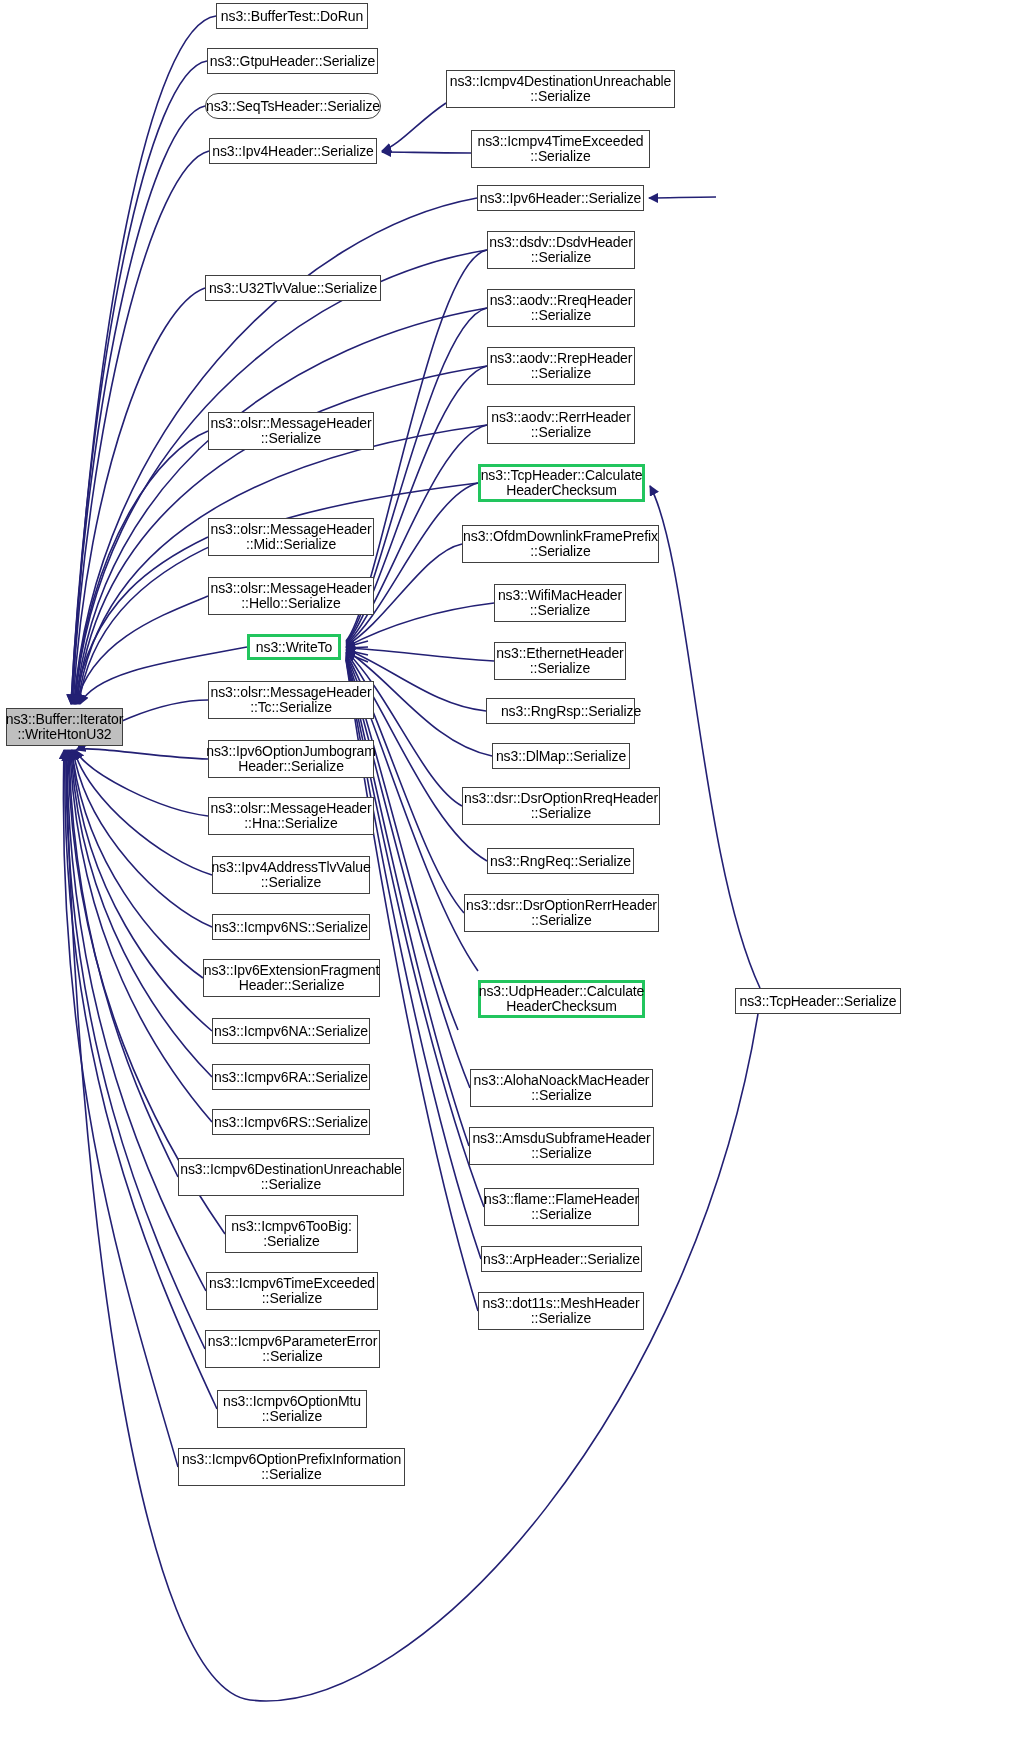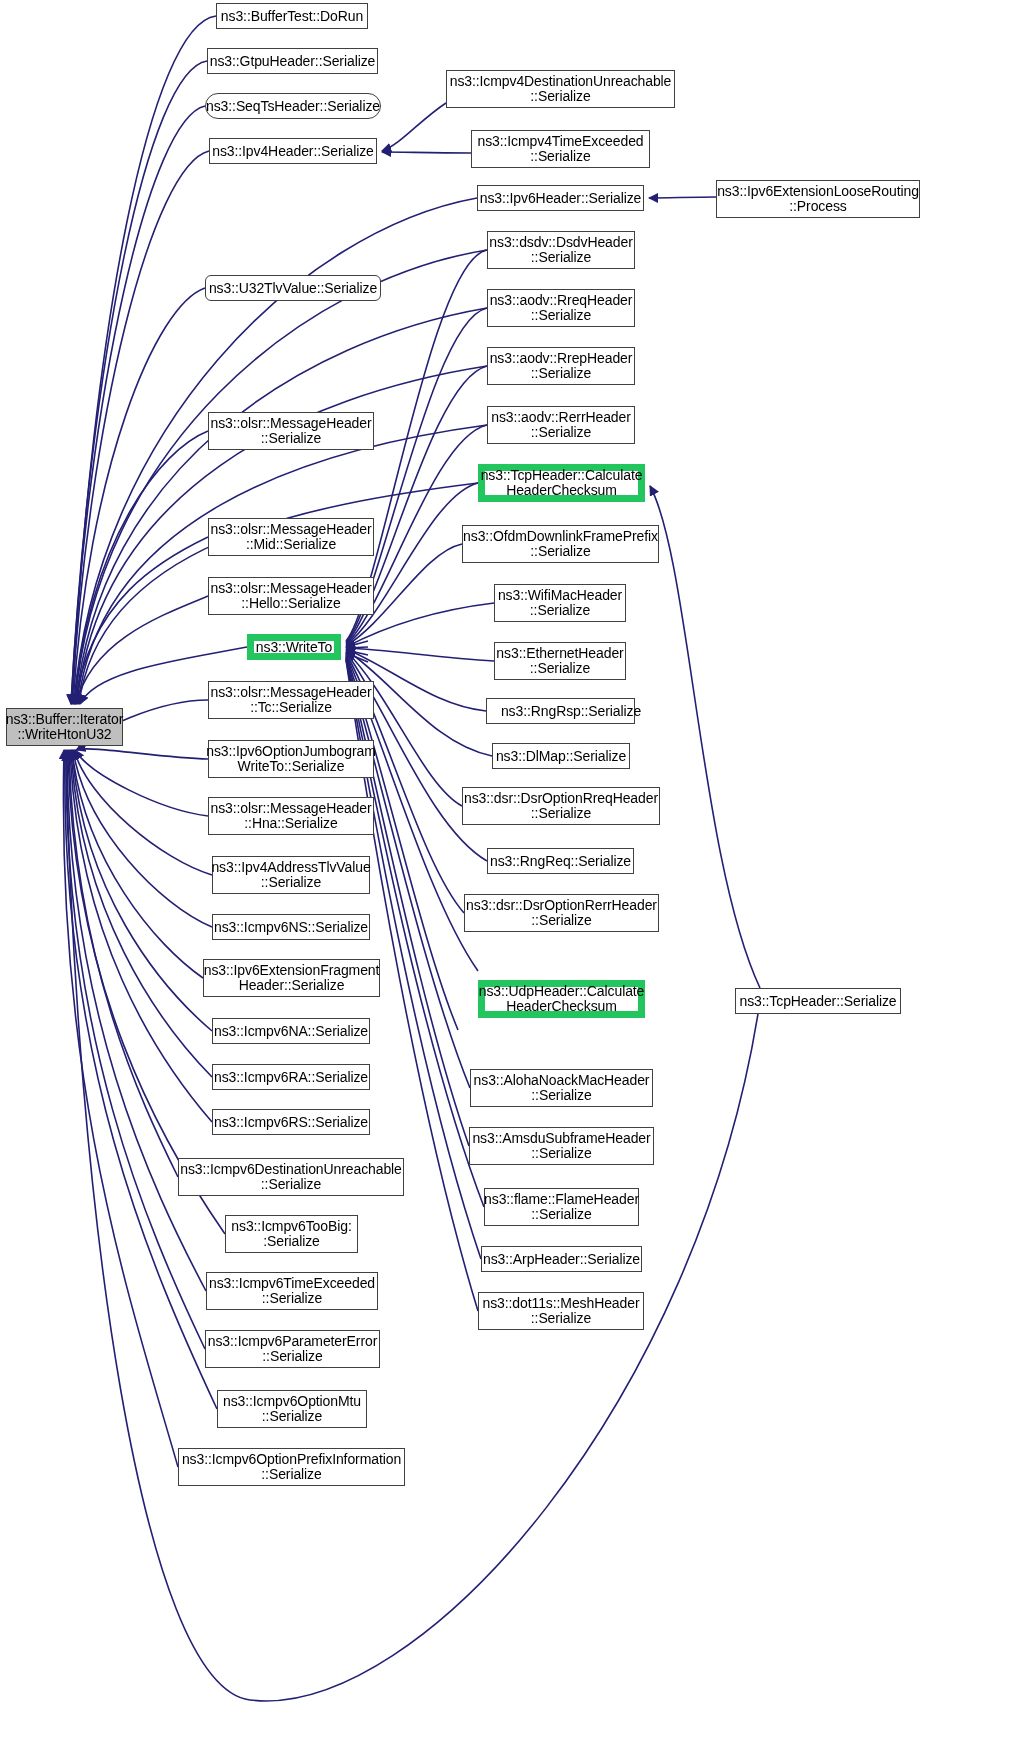--- a/index.html
+++ b/index.html
@@ -33,21 +33,21 @@
     background: #ffffff;
     border: 1px solid #404040;
     font-size: 14px;
     line-height: 15px;
     color: #000000;
     letter-spacing: -0.1px;
     white-space: pre-line;
     padding: 0 3px;
   }
   .node.red {
-    border: 7px solid #22c55e;
+    border: 3px solid #22c55e;
   }
   .node.focus {
     background: #bfbfbf;
     border: 1px solid #404040;
   }
 </style>
 </head>
 <body>
 
 <div id="graph">
@@ -136,25 +136,23 @@
 
   <div class="node" style="left:216px; top:3px; width:152px; height:26px;">ns3::BufferTest::DoRun</div>
   <div class="node" style="left:207px; top:48px; width:171px; height:26px;">ns3::GtpuHeader::Serialize</div>
   <div class="node" style="left:205px; top:93px; width:176px; height:26px;border-radius:13px;">ns3::SeqTsHeader::Serialize</div>
   <div class="node" style="left:209px; top:138px; width:168px; height:26px;">ns3::Ipv4Header::Serialize</div>
   <div class="node" style="left:446px; top:70px; width:229px; height:38px;">ns3::Icmpv4DestinationUnreachable
 ::Serialize</div>
   <div class="node" style="left:471px; top:130px; width:179px; height:38px;">ns3::Icmpv4TimeExceeded
 ::Serialize</div>
   <div class="node" style="left:477px; top:185px; width:167px; height:26px;">ns3::Ipv6Header::Serialize</div>
-  <div class="node" style="left:716px; top:180px; width:204px; height:38px;">ns3::Ipv6ExtensionLooseRouting
-::Process</div>
   <div class="node" style="left:487px; top:231px; width:148px; height:38px;">ns3::dsdv::DsdvHeader
 ::Serialize</div>
-  <div class="node" style="left:205px; top:275px; width:176px; height:26px;border-radius:6px;">ns3::U32TlvValue::Serialize</div>
+  <div class="node" style="left:205px; top:275px; width:176px; height:26px;">ns3::U32TlvValue::Serialize</div>
   <div class="node" style="left:487px; top:289px; width:148px; height:38px;">ns3::aodv::RreqHeader
 ::Serialize</div>
   <div class="node" style="left:487px; top:347px; width:148px; height:38px;">ns3::aodv::RrepHeader
 ::Serialize</div>
   <div class="node" style="left:208px; top:412px; width:166px; height:38px;">ns3::olsr::MessageHeader
 ::Serialize</div>
   <div class="node" style="left:487px; top:406px; width:148px; height:38px;">ns3::aodv::RerrHeader
 ::Serialize</div>
   <div class="node red" style="left:478px; top:464px; width:167px; height:38px;">ns3::TcpHeader::Calculate
 HeaderChecksum</div>
@@ -166,21 +164,21 @@
 ::Hello::Serialize</div>
   <div class="node" style="left:494px; top:584px; width:132px; height:38px;">ns3::WifiMacHeader
 ::Serialize</div>
   <div class="node red" style="left:247px; top:634px; width:94px; height:26px;">ns3::WriteTo</div>
   <div class="node" style="left:494px; top:642px; width:132px; height:38px;">ns3::EthernetHeader
 ::Serialize</div>
   <div class="node" style="left:208px; top:681px; width:166px; height:38px;">ns3::olsr::MessageHeader
 ::Tc::Serialize</div>
   <div class="node" style="left:486px; top:698px; width:149px; height:26px;padding-left:24px;">ns3::RngRsp::Serialize</div>
   <div class="node" style="left:208px; top:740px; width:166px; height:38px;">ns3::Ipv6OptionJumbogram
-WriteTo::Serialize</div>
+Header::Serialize</div>
   <div class="node" style="left:492px; top:743px; width:138px; height:26px;">ns3::DlMap::Serialize</div>
   <div class="node" style="left:462px; top:787px; width:198px; height:38px;">ns3::dsr::DsrOptionRreqHeader
 ::Serialize</div>
   <div class="node" style="left:208px; top:797px; width:166px; height:38px;">ns3::olsr::MessageHeader
 ::Hna::Serialize</div>
   <div class="node" style="left:487px; top:848px; width:147px; height:26px;">ns3::RngReq::Serialize</div>
   <div class="node" style="left:212px; top:856px; width:158px; height:38px;">ns3::Ipv4AddressTlvValue
 ::Serialize</div>
   <div class="node" style="left:464px; top:894px; width:195px; height:38px;">ns3::dsr::DsrOptionRerrHeader
 ::Serialize</div>

